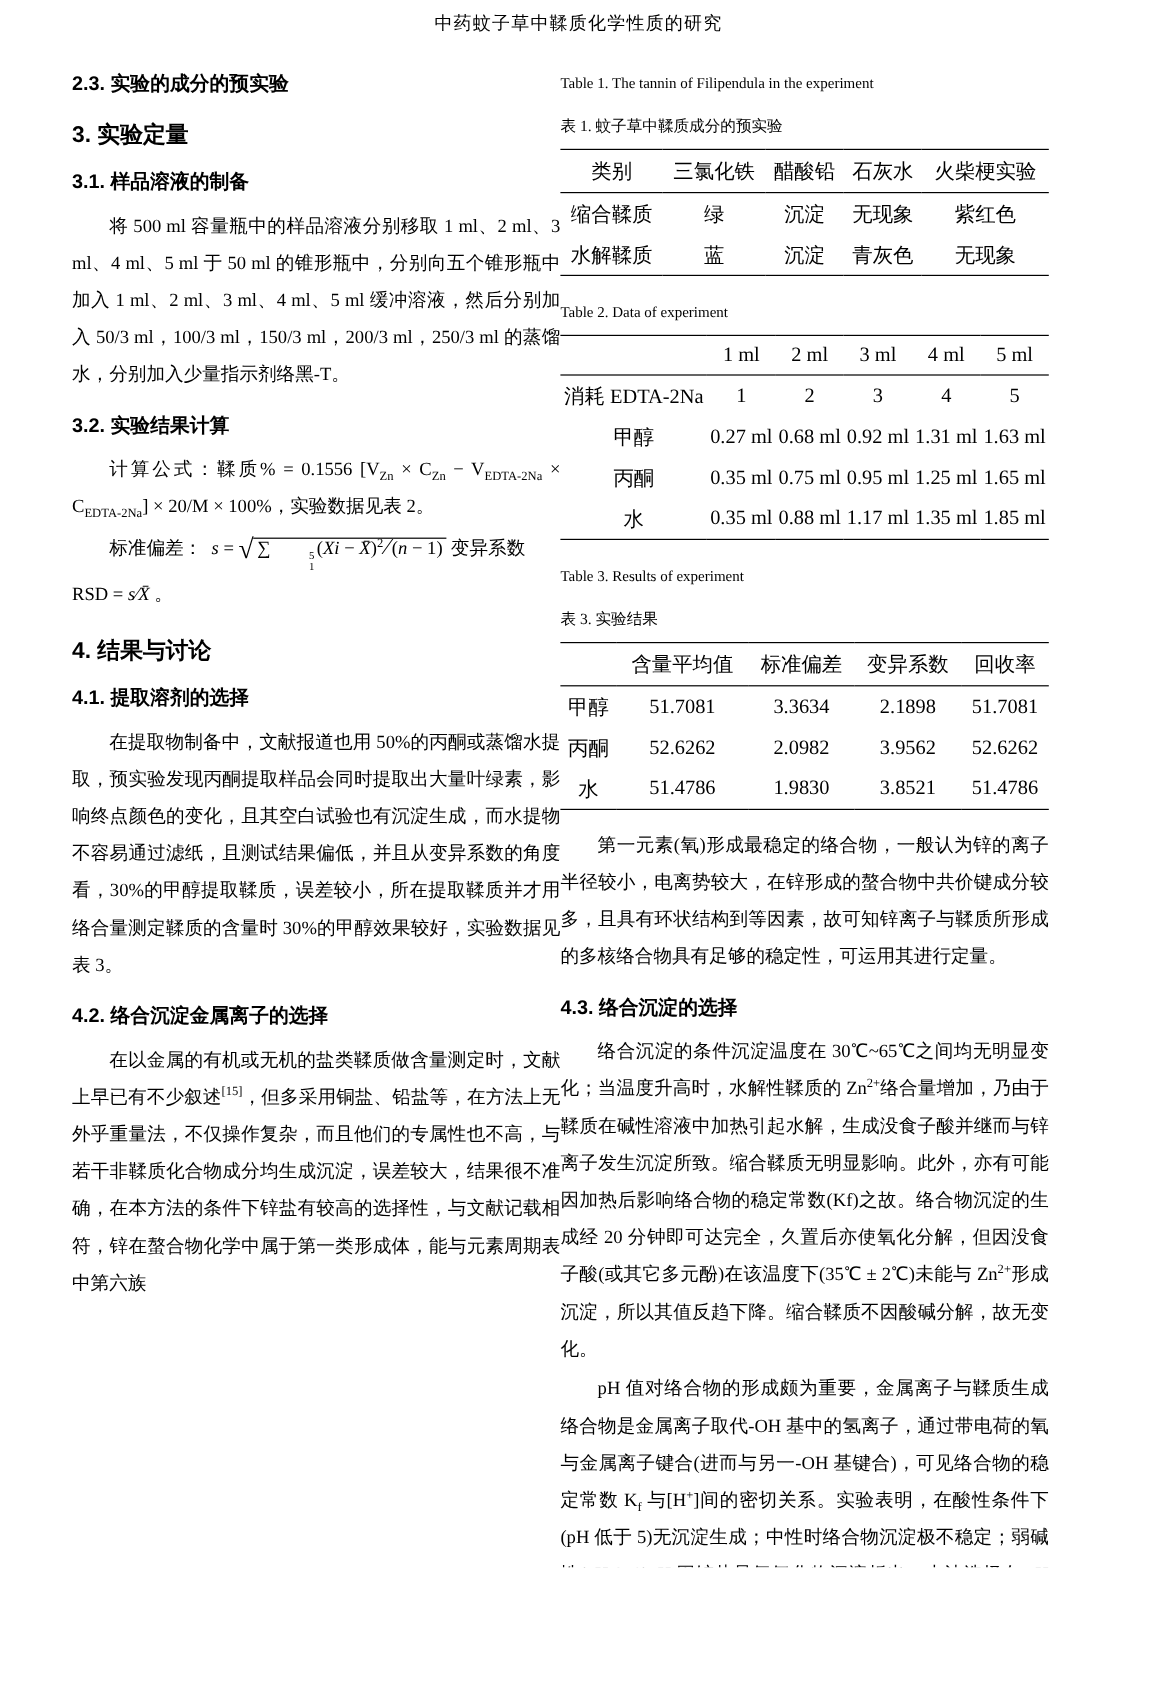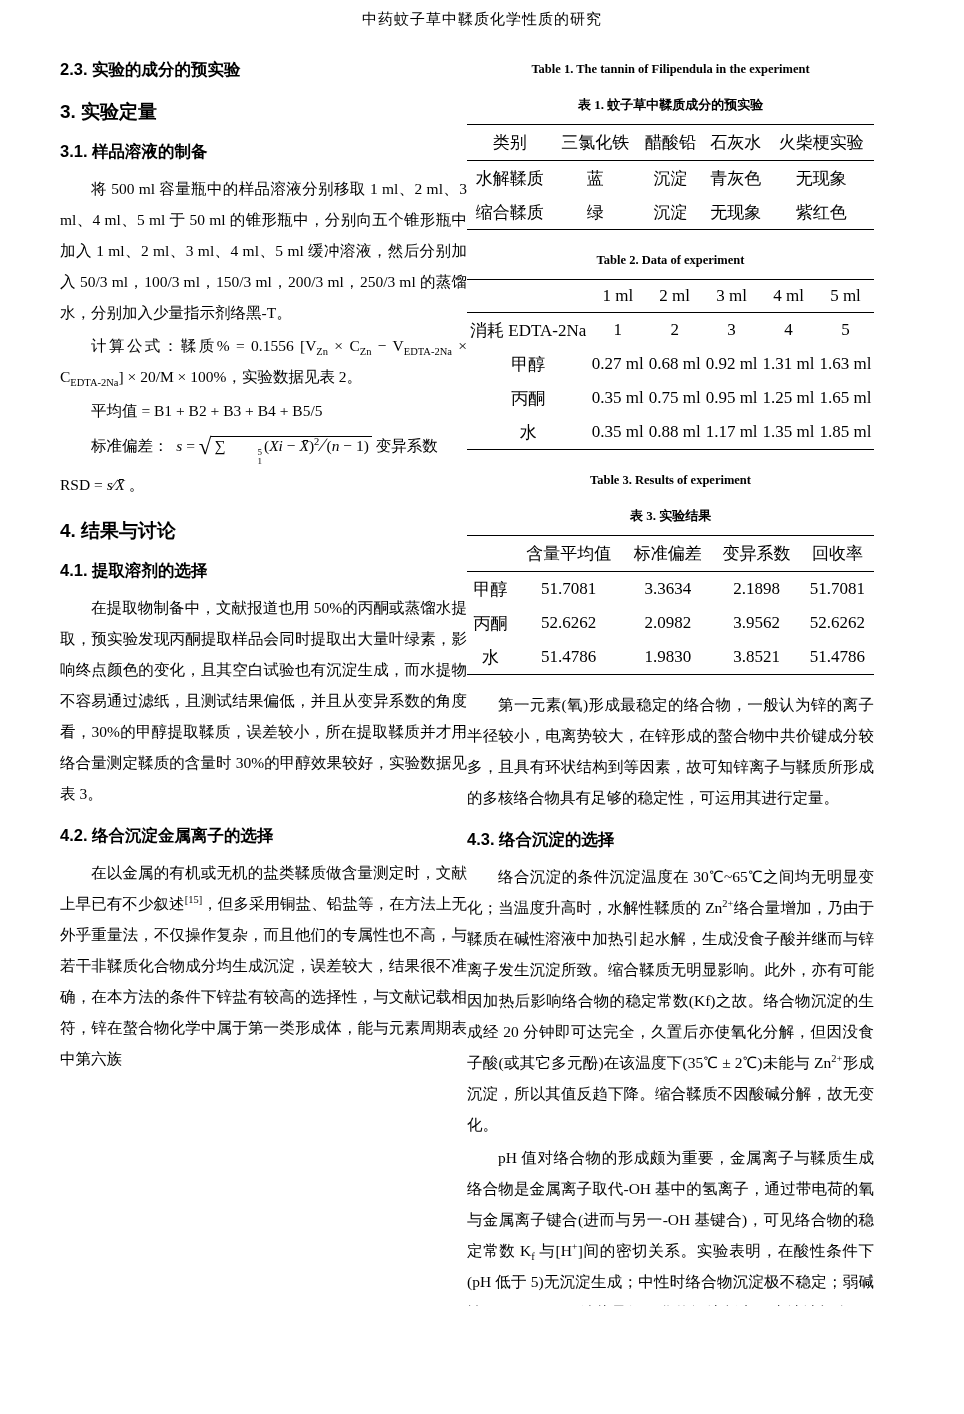--- a/index.html
+++ b/index.html
@@ -36,22 +36,21 @@
     line-height: 31px;
     text-align: justify;
     text-indent: 2em;
     margin: 0 0 2px;
   }
   p.formula-line { text-indent: 2em; margin: 3px 0; }
   p.rsd { text-indent: 0; }
   sub, sup { font-size: 10.5px; line-height: 0; }
 
   .caption {
-    text-align: center;
-    font-weight: bold;
+    font-weight: normal;
     font-size: 12.5px;
     line-height: 20px;
     margin-top: 20px;
   }
   .caption.zh { margin-top: 16px; font-size: 13px; }
 
   table.data-table {
     width: 100%;
     border-collapse: collapse;
     margin-top: 9px;
@@ -100,22 +99,22 @@
 
   <div class="columns">
 
     <div class="col">
       <h3 class="sub">2.3.  实验的成分的预实验</h3>
 
       <h2 class="sec">3.  实验定量</h2>
       <h3 class="sub">3.1.  样品溶液的制备</h3>
       <p class="body">将 500 ml 容量瓶中的样品溶液分别移取 1 ml、2 ml、3 ml、4 ml、5 ml 于 50 ml 的锥形瓶中，分别向五个锥形瓶中加入 1 ml、2 ml、3 ml、4 ml、5 ml 缓冲溶液，然后分别加入 50/3 ml，100/3 ml，150/3 ml，200/3 ml，250/3 ml 的蒸馏水，分别加入少量指示剂络黑-T。</p>
 
+      <h3 class="sub">3.2.  实验结果计算</h3>
       <p class="body">计算公式：鞣质% = 0.1556 [V<sub>Zn</sub> × C<sub>Zn</sub> − V<sub>EDTA-2Na</sub> × C<sub>EDTA-2Na</sub>] × 20/M × 100%，实验数据见表 2。</p>
-      <p class="body formula-line">平均值  = B1 + B2 + B3 + B4 + B5/5</p>
       <p class="body formula-line">标准偏差：&nbsp; <i>s</i> = <span class="radical">√</span><span class="rootbar">∑<span class="lims">
               <span>5</span>
               <span>1</span>
             </span>(<i>Xi</i> − <i>X̄</i>)<sup>2</sup><span class="bigslash">∕</span>(<i>n</i> − 1)</span> 变异系数</p>
       <p class="body formula-line rsd">RSD = <i>s</i>∕<i>X̄</i> 。</p>
 
       <h2 class="sec">4.  结果与讨论</h2>
       <h3 class="sub">4.1.  提取溶剂的选择</h3>
       <p class="body">在提取物制备中，文献报道也用 50%的丙酮或蒸馏水提取，预实验发现丙酮提取样品会同时提取出大量叶绿素，影响终点颜色的变化，且其空白试验也有沉淀生成，而水提物不容易通过滤纸，且测试结果偏低，并且从变异系数的角度看，30%的甲醇提取鞣质，误差较小，所在提取鞣质并才用络合量测定鞣质的含量时 30%的甲醇效果较好，实验数据见表 3。</p>
 
@@ -131,32 +130,32 @@
             <tr>
               <th>类别</th>
               <th>三氯化铁</th>
               <th>醋酸铅</th>
               <th>石灰水</th>
               <th>火柴梗实验</th>
             </tr>
           </thead>
           <tbody>
             <tr>
+              <td>缩合鞣质</td>
+              <td>绿</td>
+              <td>沉淀</td>
+              <td>无现象</td>
+              <td>紫红色</td>
+            </tr>
+            <tr>
               <td>水解鞣质</td>
               <td>蓝</td>
               <td>沉淀</td>
               <td>青灰色</td>
               <td>无现象</td>
-            </tr>
-            <tr>
-              <td>缩合鞣质</td>
-              <td>绿</td>
-              <td>沉淀</td>
-              <td>无现象</td>
-              <td>紫红色</td>
             </tr>
           </tbody>
         </table>
 
       <div class="caption">Table 2. Data of experiment</div>
       <table class="data-table" data-table="right.table2">
           <thead>
             <tr>
               <th></th>
               <th>1 ml</th>

